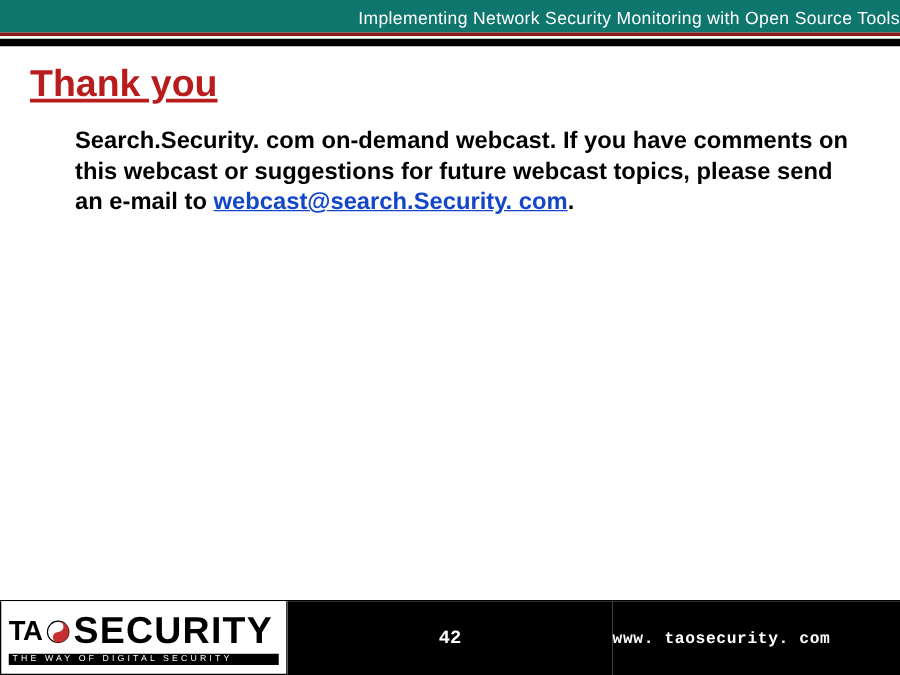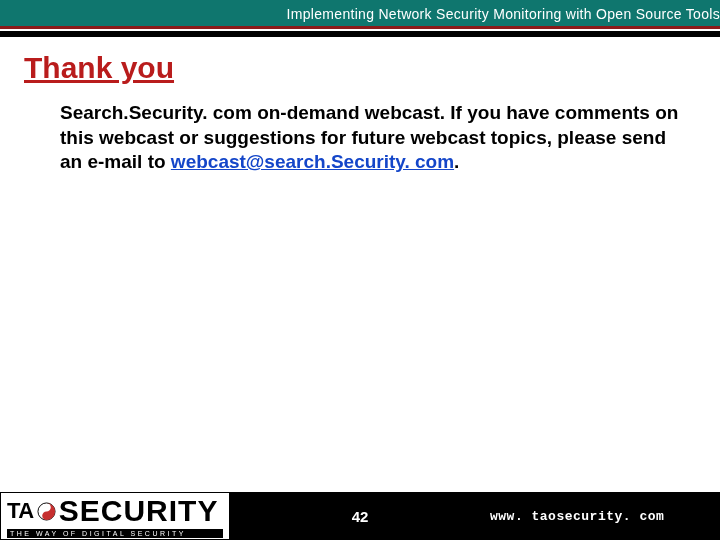--- a/index.html
+++ b/index.html
@@ -39,21 +39,21 @@
       color: #000;
     }
     .body-copy .indent { padding-left: 20px; display: block; }
     .email-link {
       color: #1446c9;
       text-decoration: underline;
     }
     .footer {
       position: absolute;
       left: 0; right: 0; bottom: 0;
-      height: 48px;
+      height: 60px;
       border-top: 1px solid #000;
       display: flex;
       align-items: stretch;
     }
     .logo-box {
       width: 230px;
       background: #fff;
       border: 1px solid #000;
       border-top: none;
       display: flex;
@@ -96,21 +96,21 @@
     }
     .footer-mid {
       flex: 1;
       background: #000;
       color: #fff;
       display: flex;
       align-items: center;
       justify-content: center;
       font-size: 15px;
       font-weight: bold;
-      font-family: Liberation Sans, sans-serif;
+      font-family: Liberation Mono, monospace;
     }
     .footer-right {
       width: 230px;
       background: #000;
       color: #fff;
       display: flex;
       align-items: center;
       justify-content: flex-start;
       padding-right: 12px;
       font-family: "Courier New", monospace;

